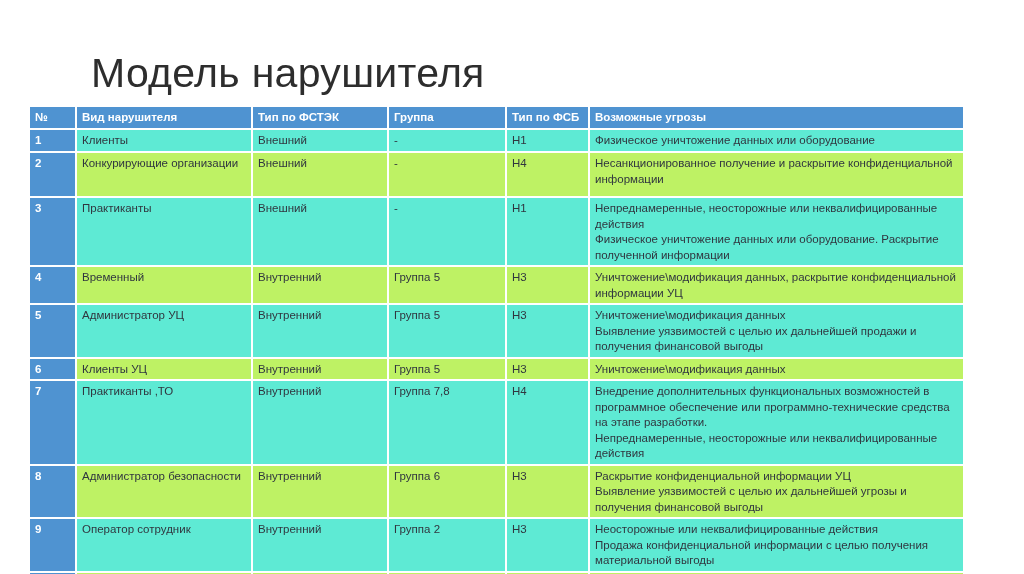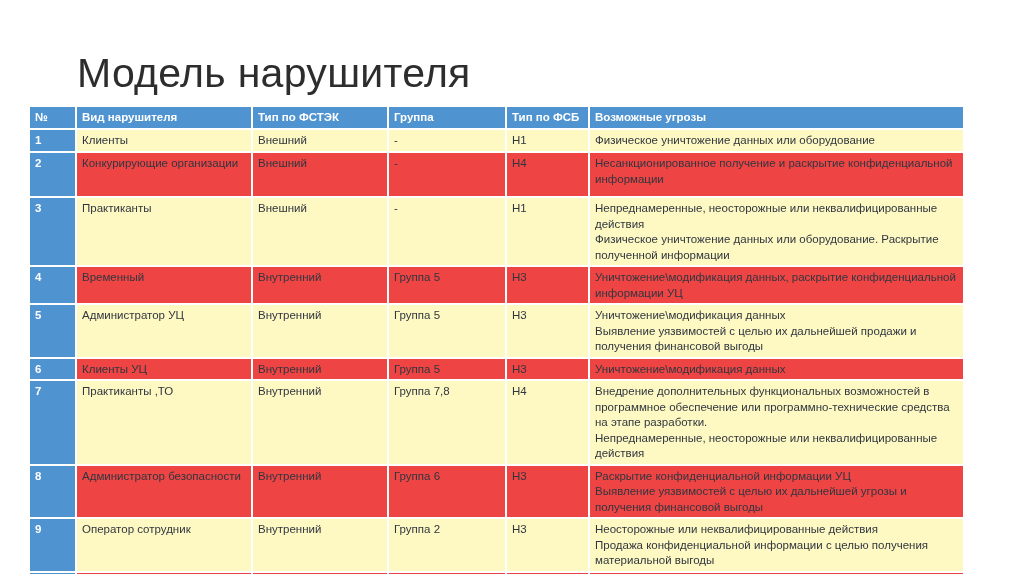--- a/index.html
+++ b/index.html
@@ -10,21 +10,21 @@
     overflow:hidden;
   }
   .slide {
     position:relative;
     width:1024px; height:574px;
     background:#ffffff;
     overflow:hidden;
   }
   .title {
     position:absolute;
-    left:77px; top:50px;
+    left:91px; top:50px;
     font-size:41px;
     font-weight:400;
     color:#2d2d2d;
     letter-spacing:0.3px;
     white-space:nowrap;
   }
   table.model-table {
     position:absolute;
     left:28px; top:105px;
     width:935px;
@@ -39,22 +39,22 @@
     text-align:left;
     padding:3px 5px 2px 5px;
     line-height:15.5px;
     overflow:hidden;
   }
   .model-table thead th {
     background:#4f93d1;
     color:#ffffff;
     font-weight:700;
   }
-  tr.band-dark td  { background:#fef9c3; }
-  tr.band-light td { background:#ef4444; }
+  tr.band-dark td  { background:#5eead4; }
+  tr.band-light td { background:#bef264; }
   .model-table td.num {
     background:#4f93d1;
     color:#ffffff;
     font-weight:700;
   }
   .model-table td.threats { white-space:pre-line;margin-left:12px; }
 </style>
 </head>
 <body>
 

